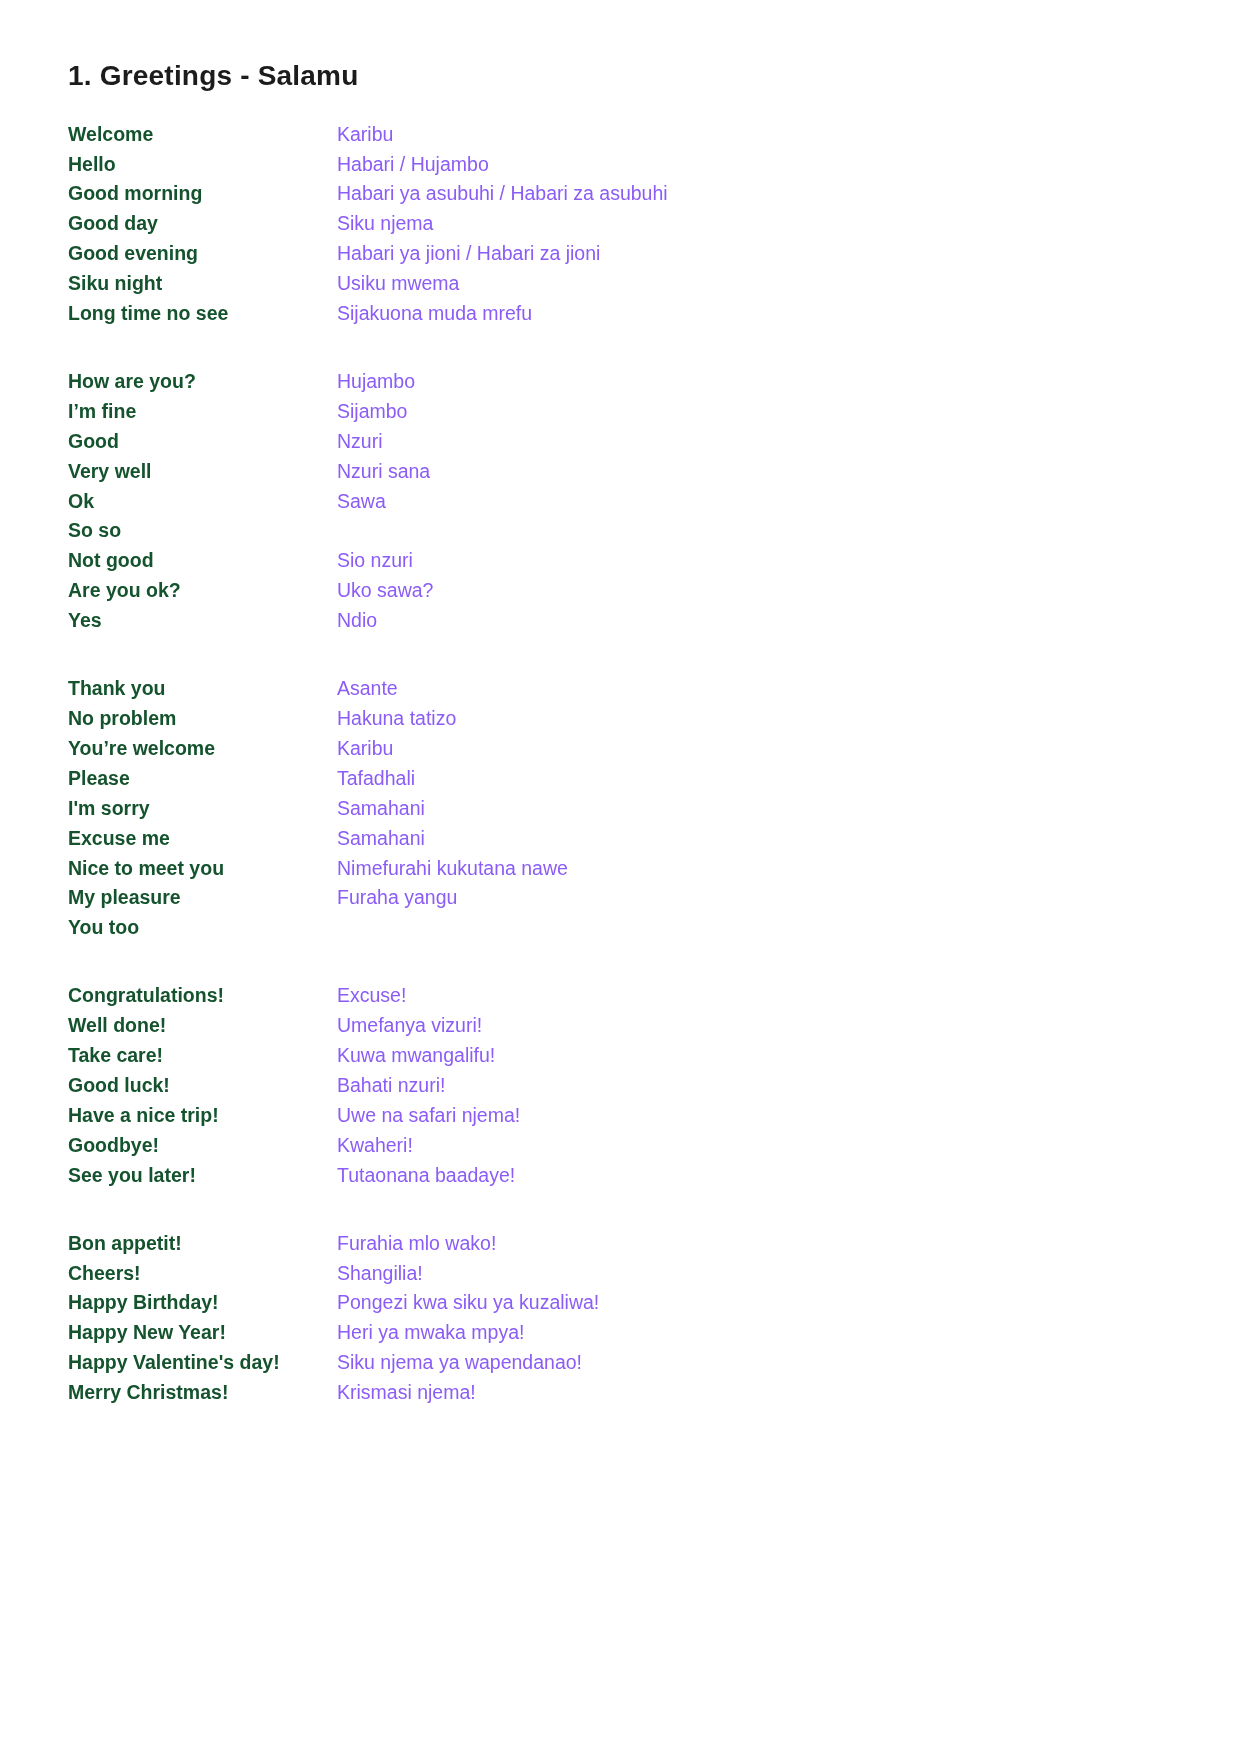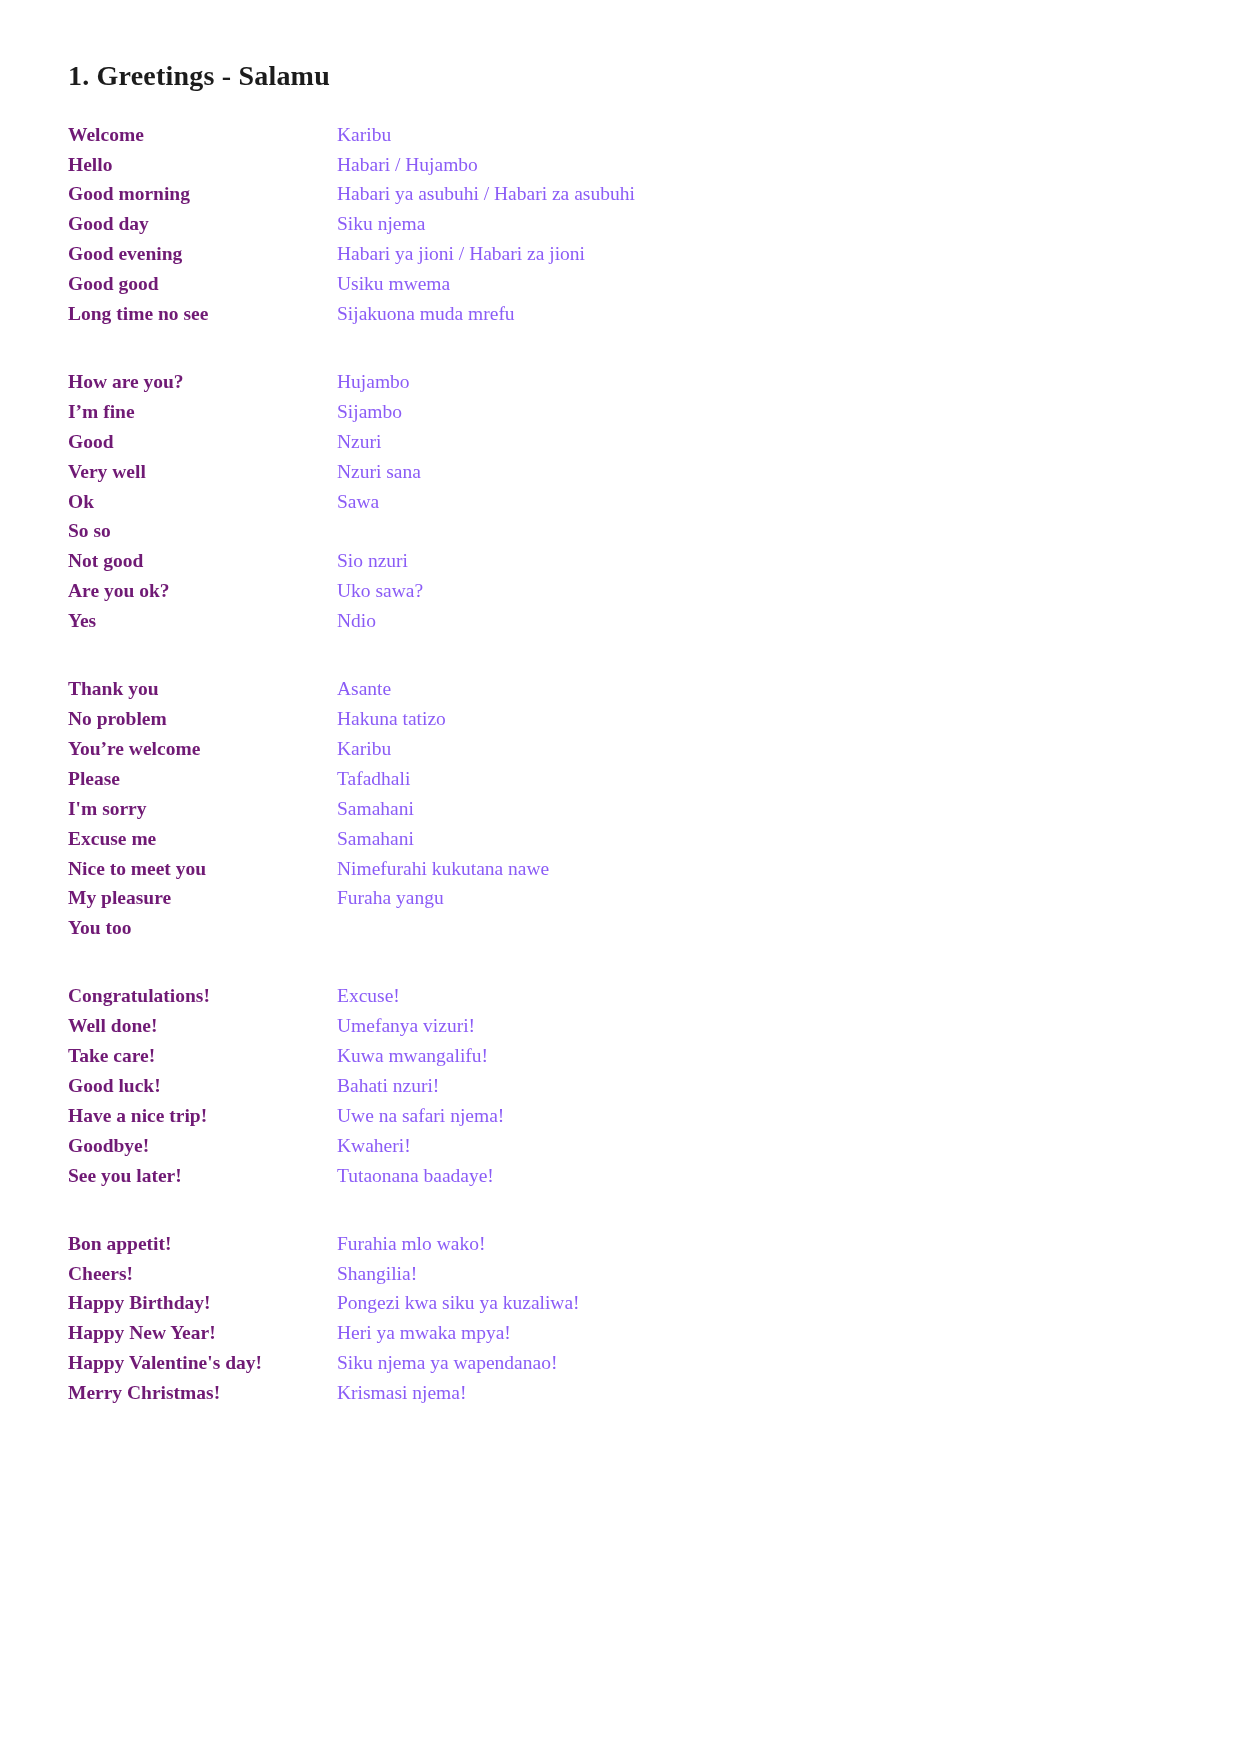--- a/index.html
+++ b/index.html
@@ -7,21 +7,21 @@
     padding: 0;
     background: #ffffff;
   }
   .page {
     position: relative;
     width: 1240px;
     min-height: 1753px;
     background: #ffffff;
     box-sizing: border-box;
     padding: 59px 60px 60px 68px;
-    font-family: Liberation Serif, serif;
+    font-family: Liberation Sans, sans-serif;
     color: #1f1f1f;
   }
   h1.doc-title {
     margin: 0 0 27px 0;
     font-size: 28px;
     line-height: 1.2;
     font-weight: 700;
     letter-spacing: 0.2px;
     color: #1c1c1c;
   }
@@ -33,21 +33,21 @@
   }
   .row {
     display: flex;
     align-items: baseline;
     line-height: 29.9px;
     font-size: 19.5px;
   }
   .row .en {
     flex: 0 0 269px;
     font-weight: 700;
-    color: #701a75;
+    color: #14532d;
   }
   .row .sw {
     flex: 1 1 auto;
     font-weight: 400;
     color: #8b5cf6;
   }
 </style>
 </head>
 <body>
 
@@ -74,21 +74,21 @@
     <span class="en">Good day</span>
     <span class="sw">Siku njema</span>
   </div>
 
   <div class="row">
     <span class="en">Good evening</span>
     <span class="sw">Habari ya jioni / Habari za jioni</span>
   </div>
 
   <div class="row">
-    <span class="en">Good good</span>
+    <span class="en">Siku night</span>
     <span class="sw">Usiku mwema</span>
   </div>
 
   <div class="row">
     <span class="en">Long time no see</span>
     <span class="sw">Sijakuona muda mrefu</span>
   </div>
 </div>
       <div class="section">
   <div class="row">

